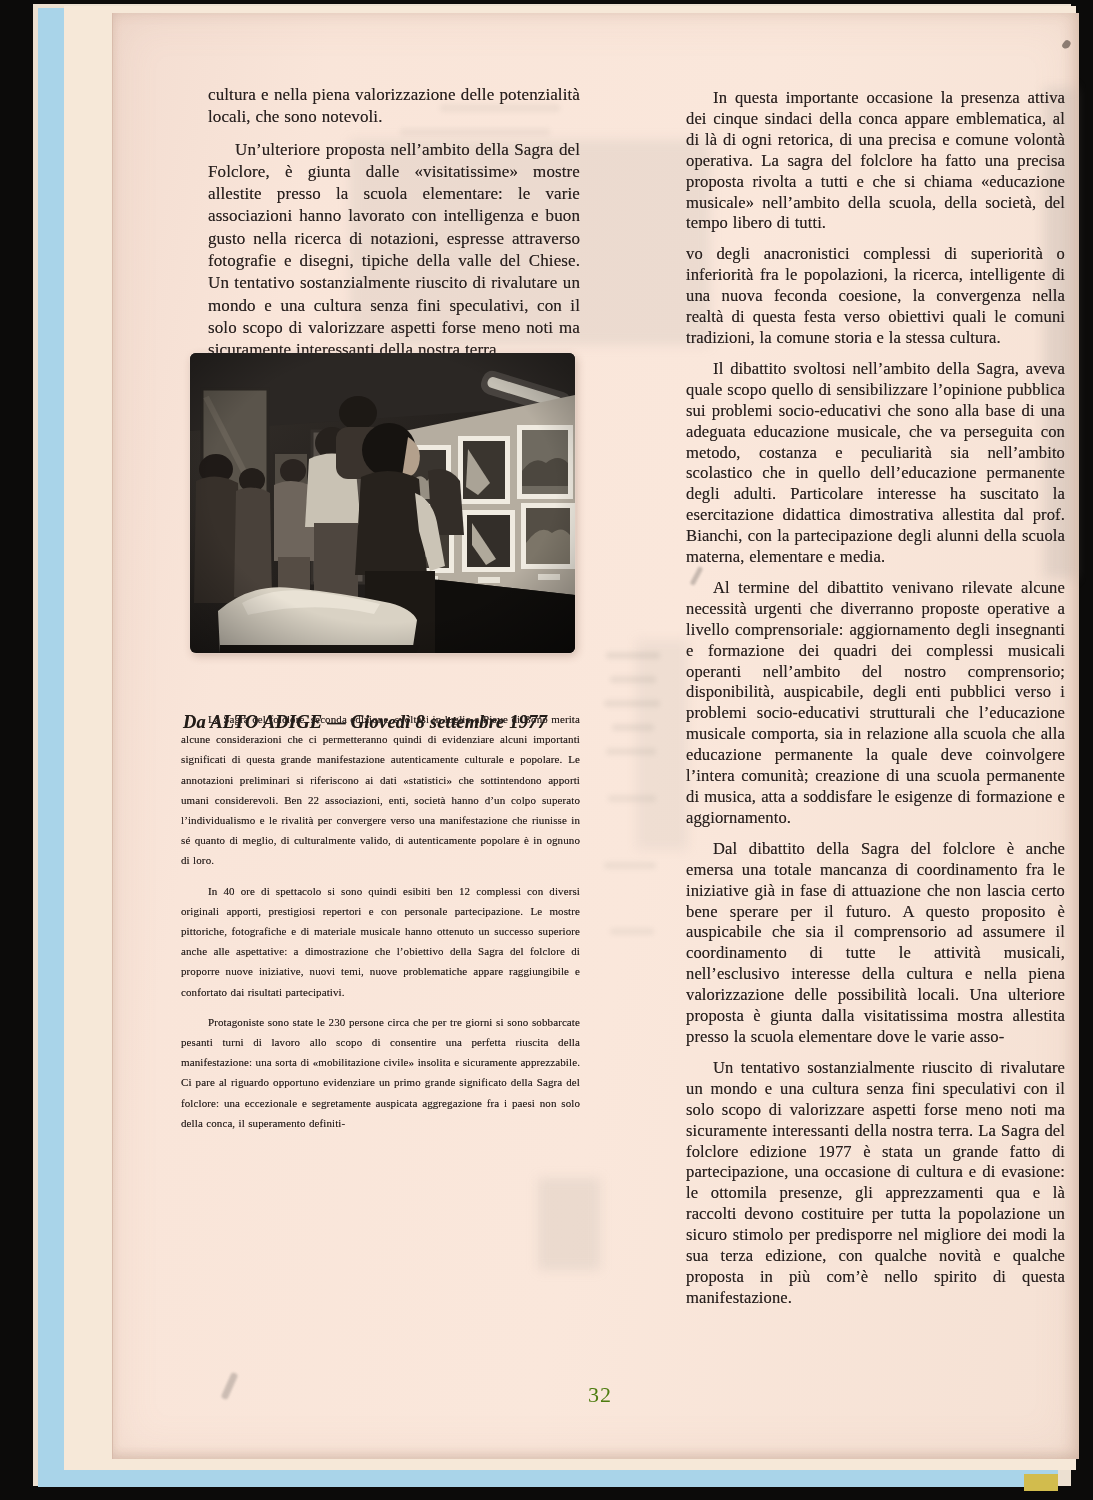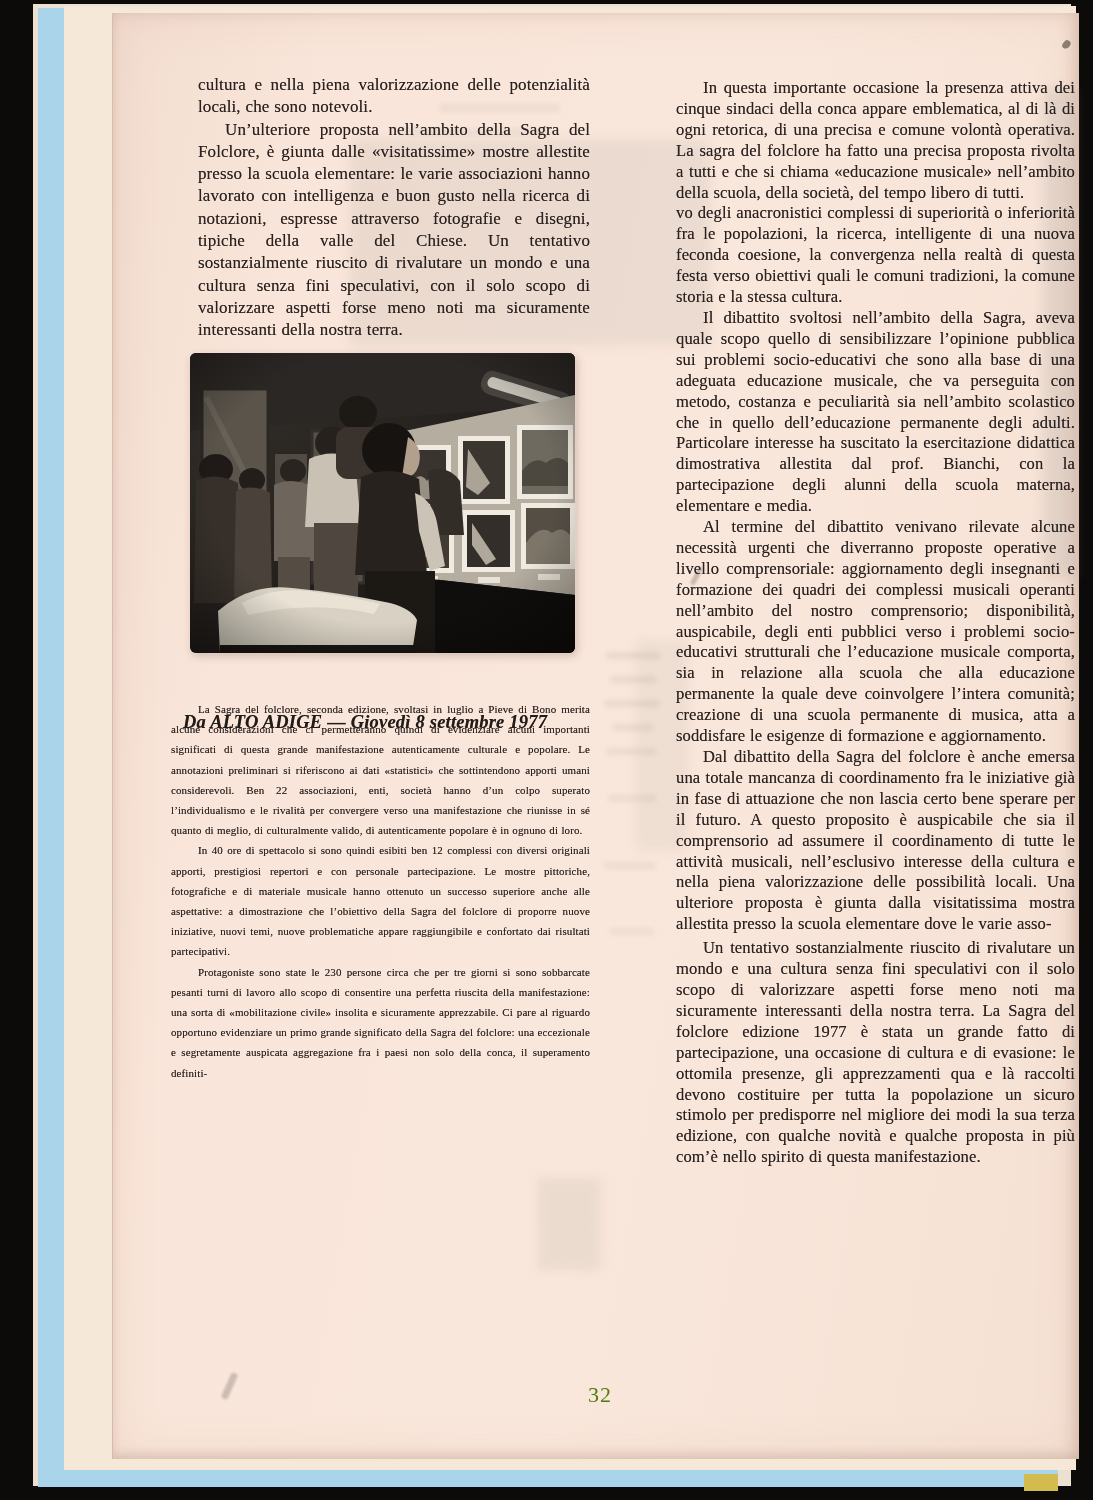--- a/index.html
+++ b/index.html
@@ -10,21 +10,21 @@
   .sheet-blue{left:38px;top:8px;width:1020px;height:1479px;background:#a9d4e9;}
   .yellow-tab{left:1024px;top:1474px;width:34px;height:17px;background:#d2bc4d;position:absolute;}
   .sheet-cream{left:64px;top:6px;width:1012px;height:1464px;background:#f6e8d8;}
   .page{left:112px;top:13px;width:966px;height:1446px;
         background:linear-gradient(100deg,#f3ddd1 0%,#f9e5d9 18%,#fae7db 55%,#f5e1d4 100%);
         box-shadow:inset 0 0 46px rgba(185,140,118,.16), inset -7px 0 14px rgba(120,80,60,.14),
                    inset 0 -5px 10px rgba(150,110,90,.15);
         border-left:1px solid rgba(160,115,92,.35);}
   .col{position:absolute;text-align:justify;color:#282120;word-spacing:.5px;letter-spacing:.1px;
        text-shadow:0 0 .4px rgba(45,32,26,.55);}
-  .col p{margin:0;padding:0;}
+  .col p{margin:10px;padding:0;}
   .col p.indent{text-indent:27px;}
   .upper-left{left:198px;top:74px;width:392px;font-size:17px;line-height:22.3px;}
   .lower-left{left:171px;top:699px;width:419px;font-size:11px;line-height:20.2px;}
   .right-col{left:676px;top:78px;width:399px;font-size:16.6px;line-height:20.9px;}
   .article-heading{position:absolute;left:183px;top:712px;width:420px;white-space:nowrap;
        font-style:italic;font-weight:bold;font-size:18.5px;letter-spacing:.2px;color:#221c18;
        text-shadow:0 0 .5px rgba(34,28,24,.6);}
   .page-number{position:absolute;left:570px;top:1382px;width:60px;text-align:center;
        font-size:22px;color:#4d7c0f;letter-spacing:1px;}
   .photo-wrap{position:absolute;left:190px;top:353px;width:385px;height:300px;border-radius:6px;

